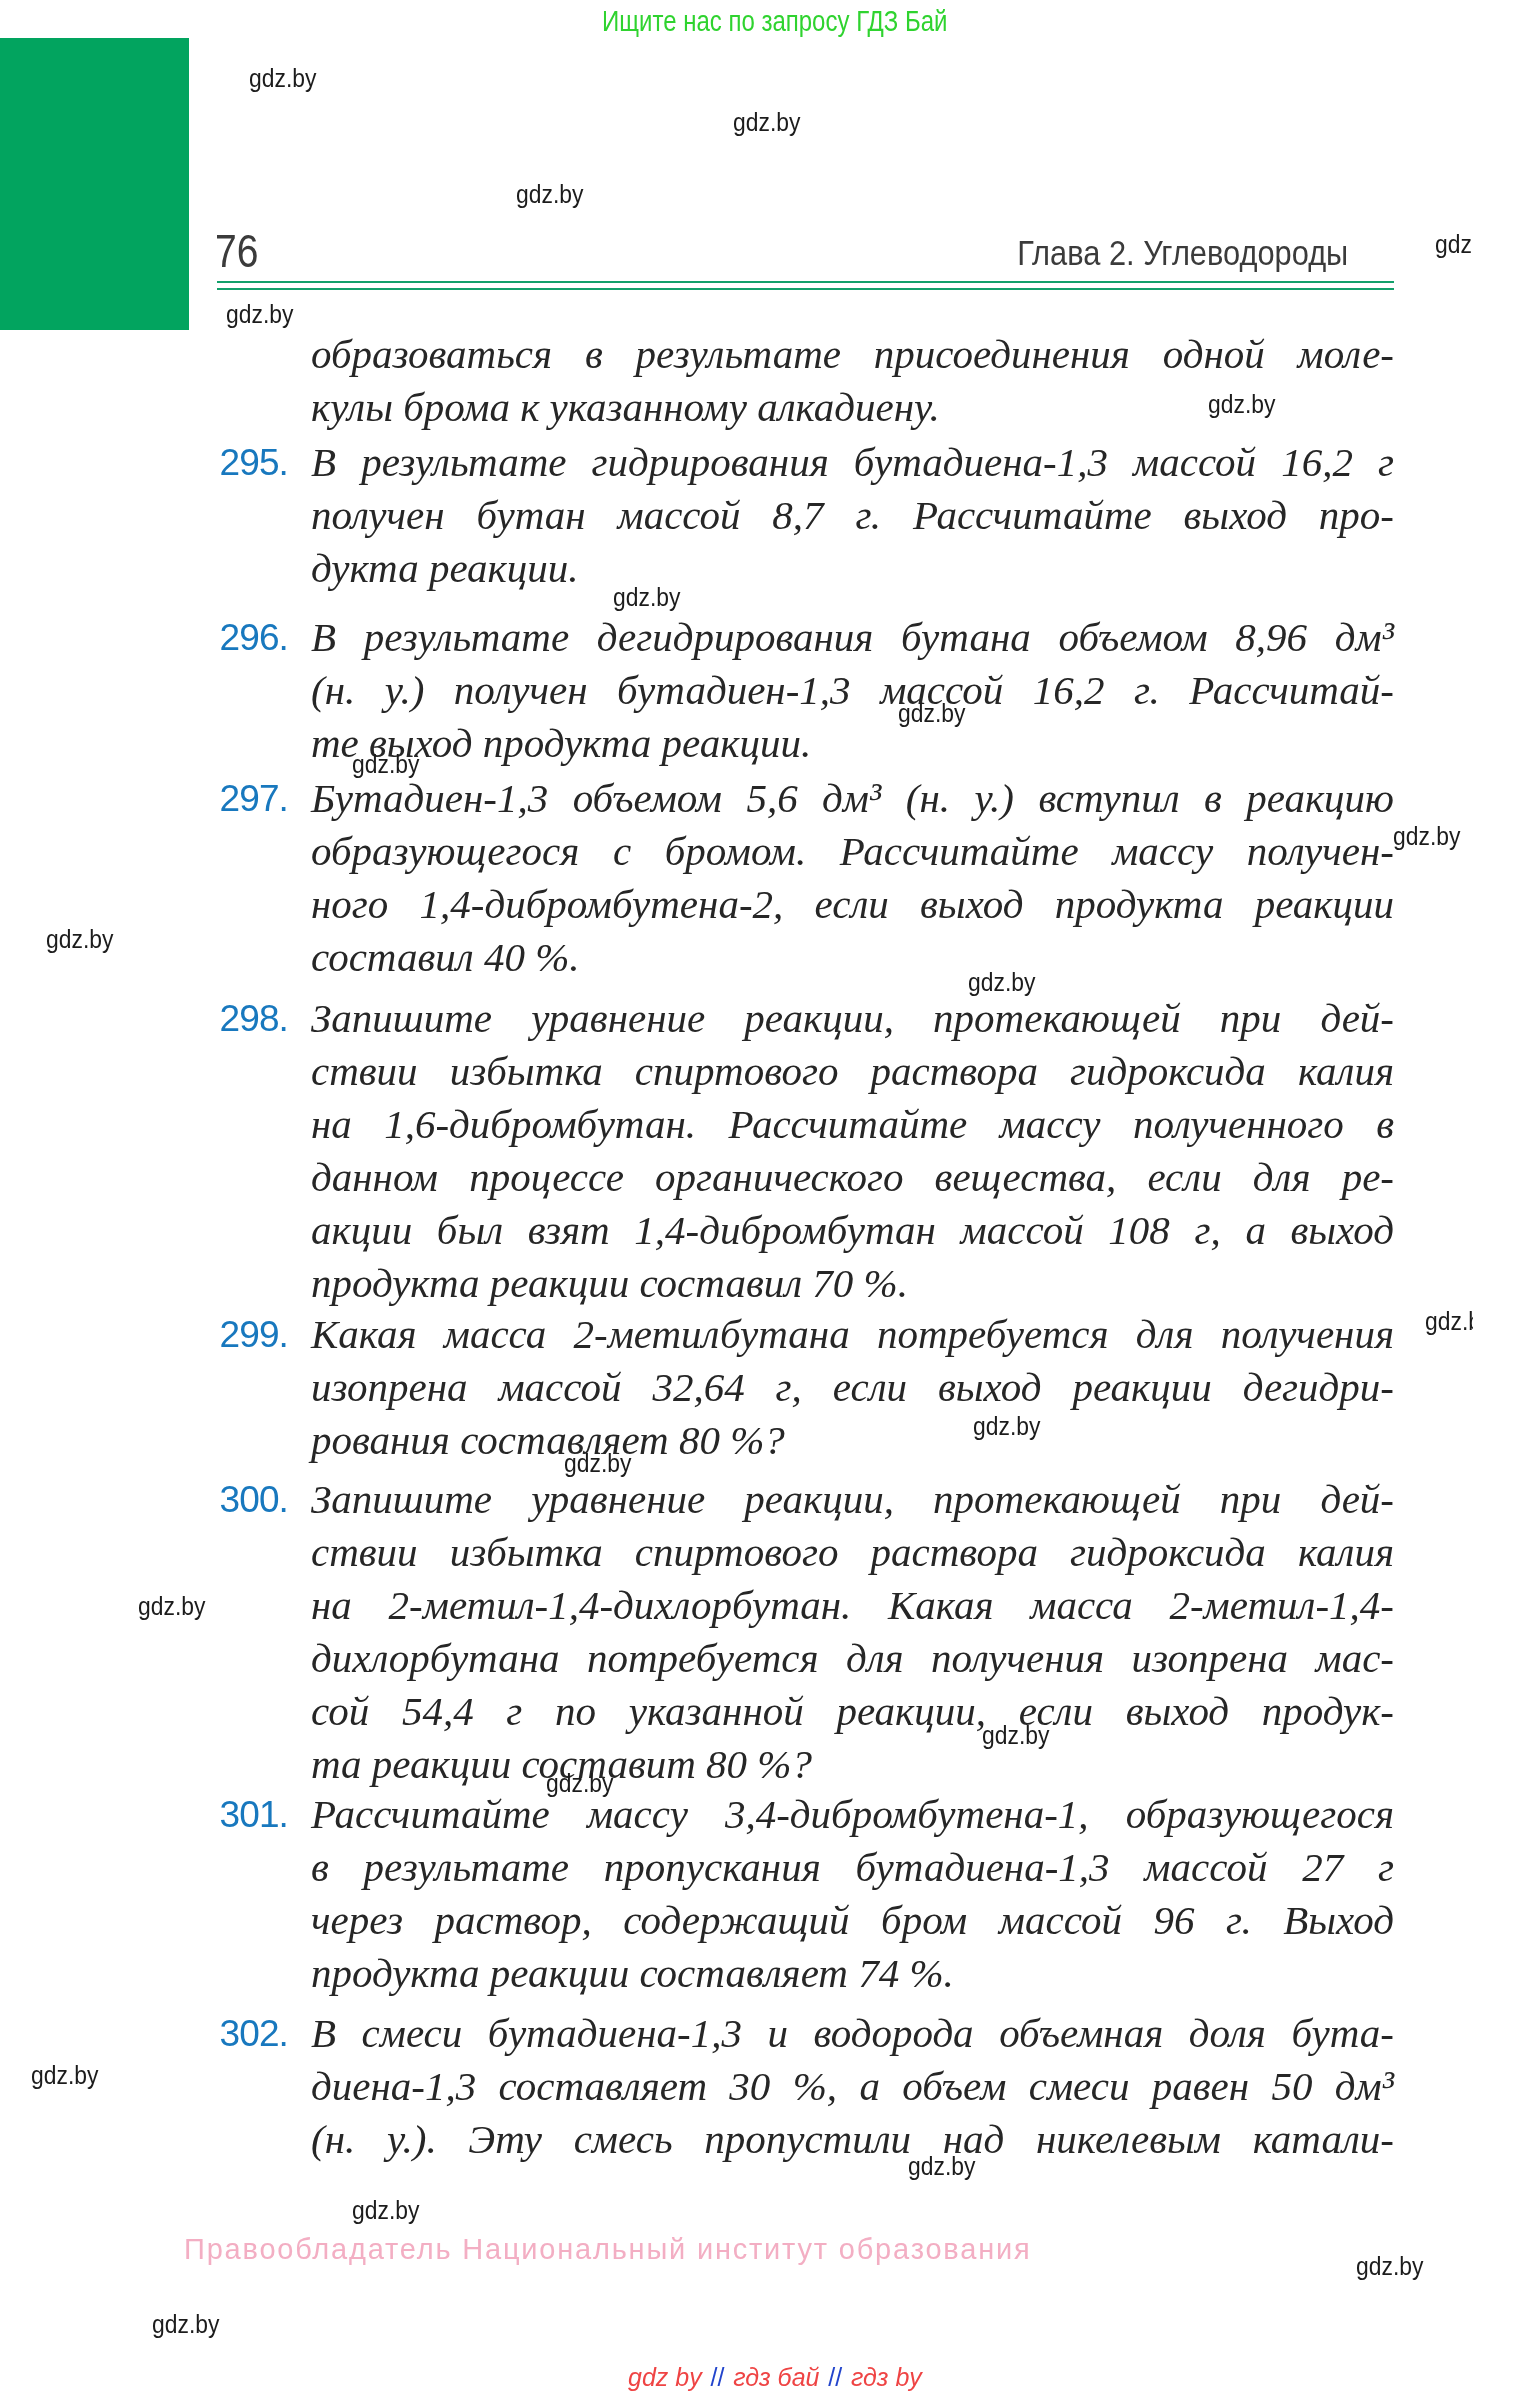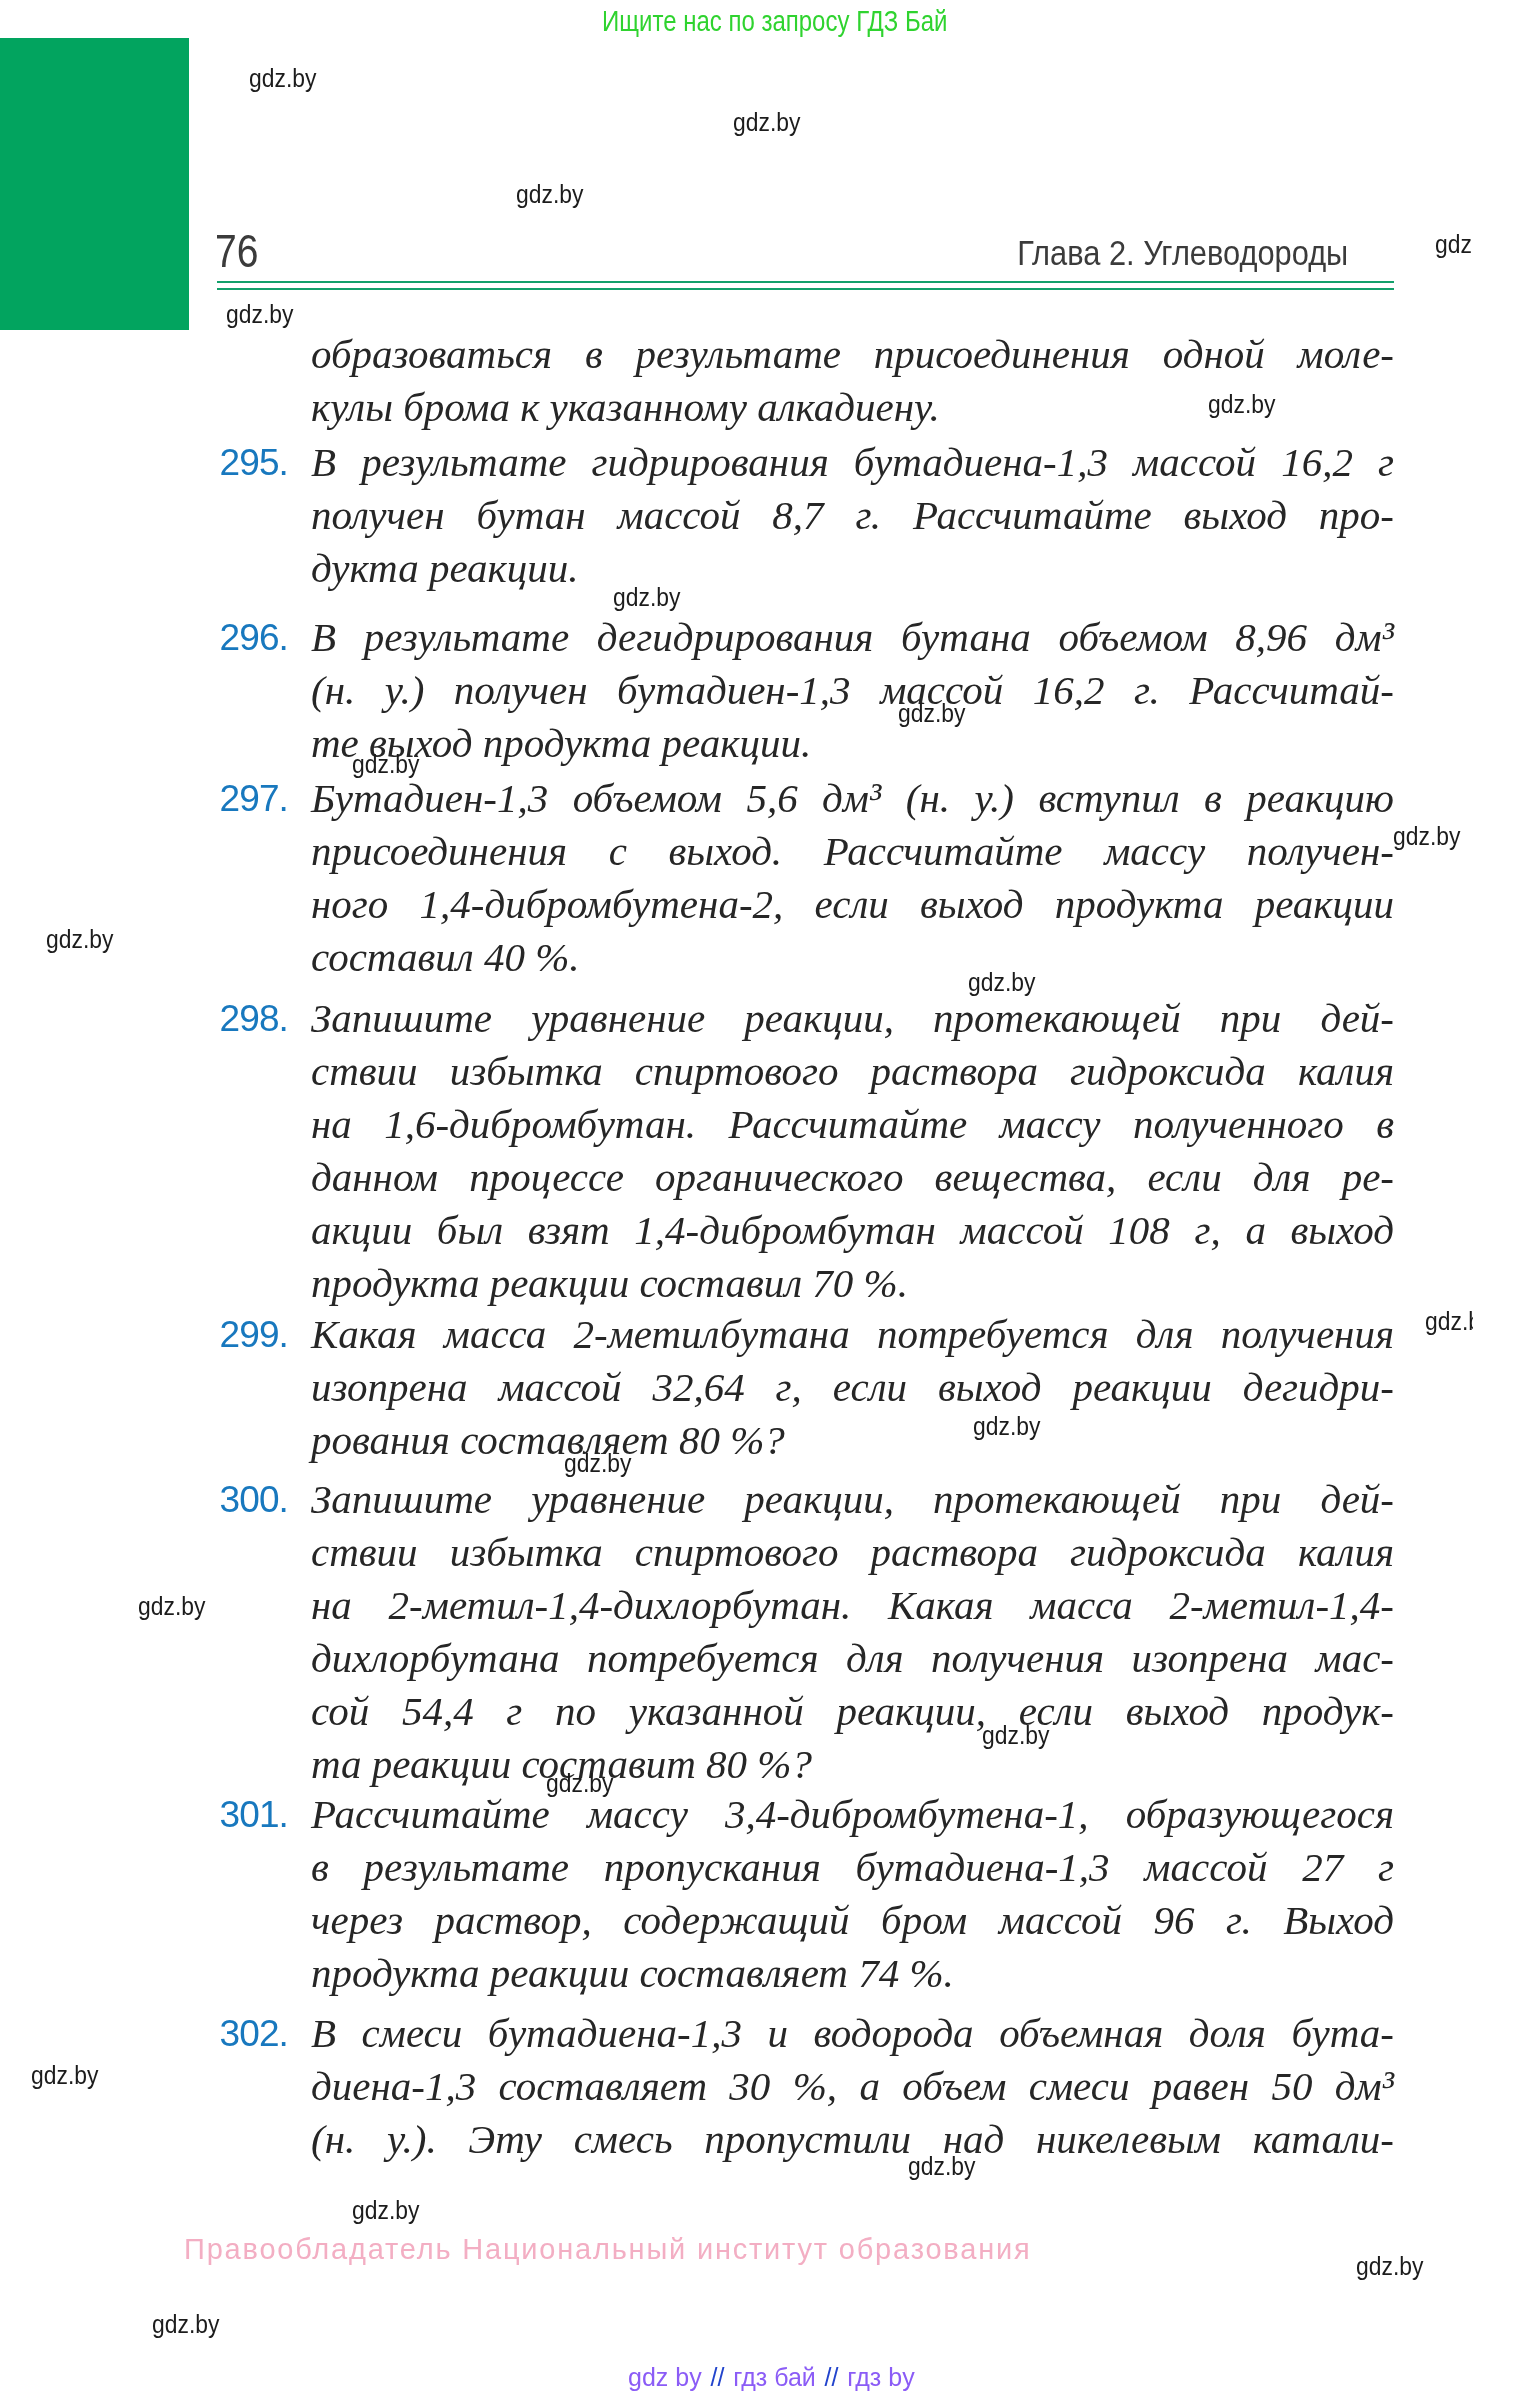--- a/index.html
+++ b/index.html
@@ -109,21 +109,21 @@
   }
   .links {
     position: absolute;
     left: 628px;
     top: 2363px;
     font-family: "Liberation Sans", sans-serif;
     font-size: 25px;
     color: #2244cc;
     white-space: nowrap;
   }
-  .links a { color: #8b5cf6; text-decoration: none; cursor: pointer; }
+  .links a { color: #ef4444; text-decoration: none; cursor: pointer; font-style: italic; }
   .links .sep { margin: 0 8.8px; }
 </style>
 </head>
 <body>
 
 <div class="page">
 
   <div class="banner">Ищите нас по запросу ГДЗ Бай</div>
 
   <div class="green-rect"></div>
@@ -147,21 +147,21 @@
       </div>
       <div class="problem" style="top: 611px;">
         <span class="num">296.</span>
         <div class="line">В результате дегидрирования бутана объемом 8,96 дм³</div>
         <div class="line">(н. у.) получен бутадиен-1,3 массой 16,2 г. Рассчитай-</div>
         <div class="line last">те выход продукта реакции.</div>
       </div>
       <div class="problem" style="top: 772px;">
         <span class="num">297.</span>
         <div class="line">Бутадиен-1,3 объемом 5,6 дм³ (н. у.) вступил в реакцию</div>
-        <div class="line">присоединения с выход. Рассчитайте массу получен-</div>
+        <div class="line">образующегося с бромом. Рассчитайте массу получен-</div>
         <div class="line">ного 1,4-дибромбутена-2, если выход продукта реакции</div>
         <div class="line last">составил 40 %.</div>
       </div>
       <div class="problem" style="top: 992px;">
         <span class="num">298.</span>
         <div class="line">Запишите уравнение реакции, протекающей при дей-</div>
         <div class="line">ствии избытка спиртового раствора гидроксида калия</div>
         <div class="line">на 1,6-дибромбутан. Рассчитайте массу полученного в</div>
         <div class="line">данном процессе органического вещества, если для ре-</div>
         <div class="line">акции был взят 1,4-дибромбутан массой 108 г, а выход</div>

